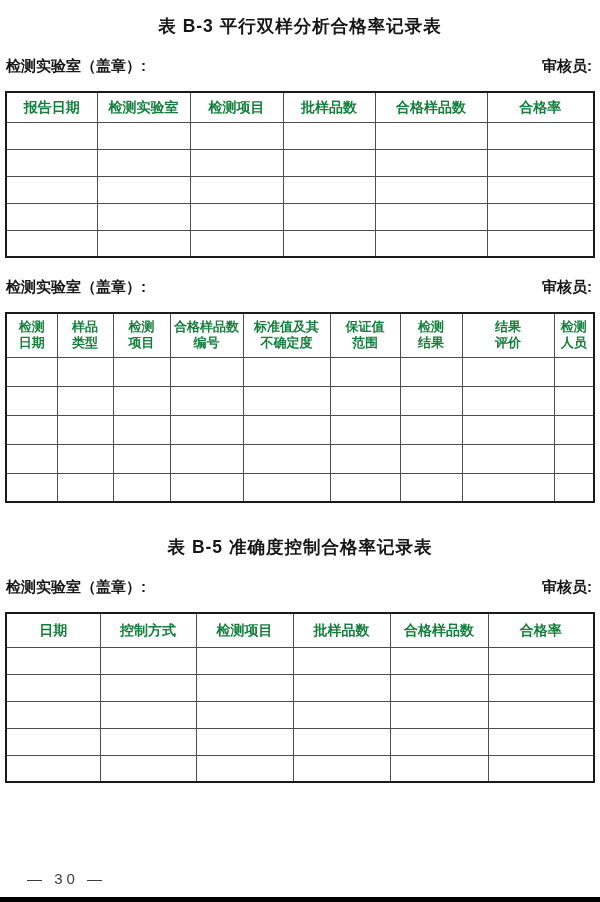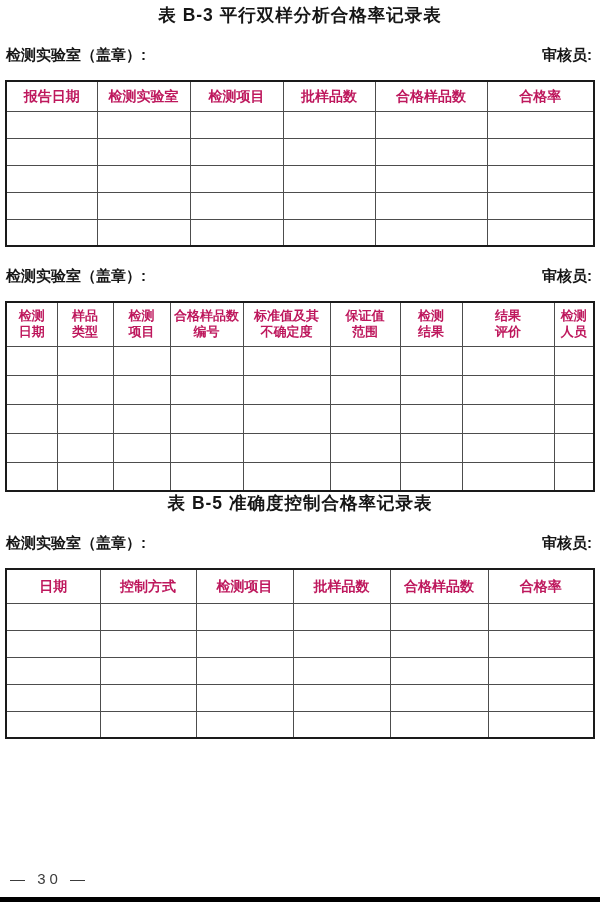--- a/index.html
+++ b/index.html
@@ -17,23 +17,23 @@
   }
   .tbl-title {
     margin: 0;
     text-align: center;
     font-size: 17.5px;
     font-weight: bold;
     color: #161616;
     letter-spacing: 1px;
     line-height: 22px;
   }
-  .sec-b3 .tbl-title { padding-top: 4px; }
+  .sec-b3 .tbl-title { padding-top: 15px; }
   .sec-b4 .tbl-title { padding-top: 37px; }
-  .sec-b5 .tbl-title { }
+  .sec-b5 .tbl-title { padding-top: 33px; }
   .label-row {
     display: flex;
     justify-content: space-between;
     align-items: flex-end;
     margin: 20px 6px 0 6px;
     font-size: 15px;
     font-weight: bold;
     color: #161616;
   }
   .label-row .reviewer { padding-right: 2px; }
@@ -49,29 +49,29 @@
     border: 1px solid #4d4d4d;
     padding: 0;
     text-align: center;
     vertical-align: middle;
   }
   table.record-table {
     border: 2px solid #1a1a1a;
   }
   table.record-table th {
     font-weight: bold;
-    color: #be185d;
+    color: #15803d;
     white-space: pre-line;
     line-height: 1.25;
   }
   .sec-b3 th, .sec-b5 th { font-size: 14px; }
   .sec-b4 th { font-size: 13px; }
   .footer {
     position: absolute;
-    left: 10px;
+    left: 27px;
     top: 870px;
     font-size: 15px;
     color: #3c3c3c;
     letter-spacing: 4px;
     font-weight: normal;
   }
   .bottom-strip {
     position: absolute;
     left: 0; bottom: 0;
     width: 100%; height: 5px;

